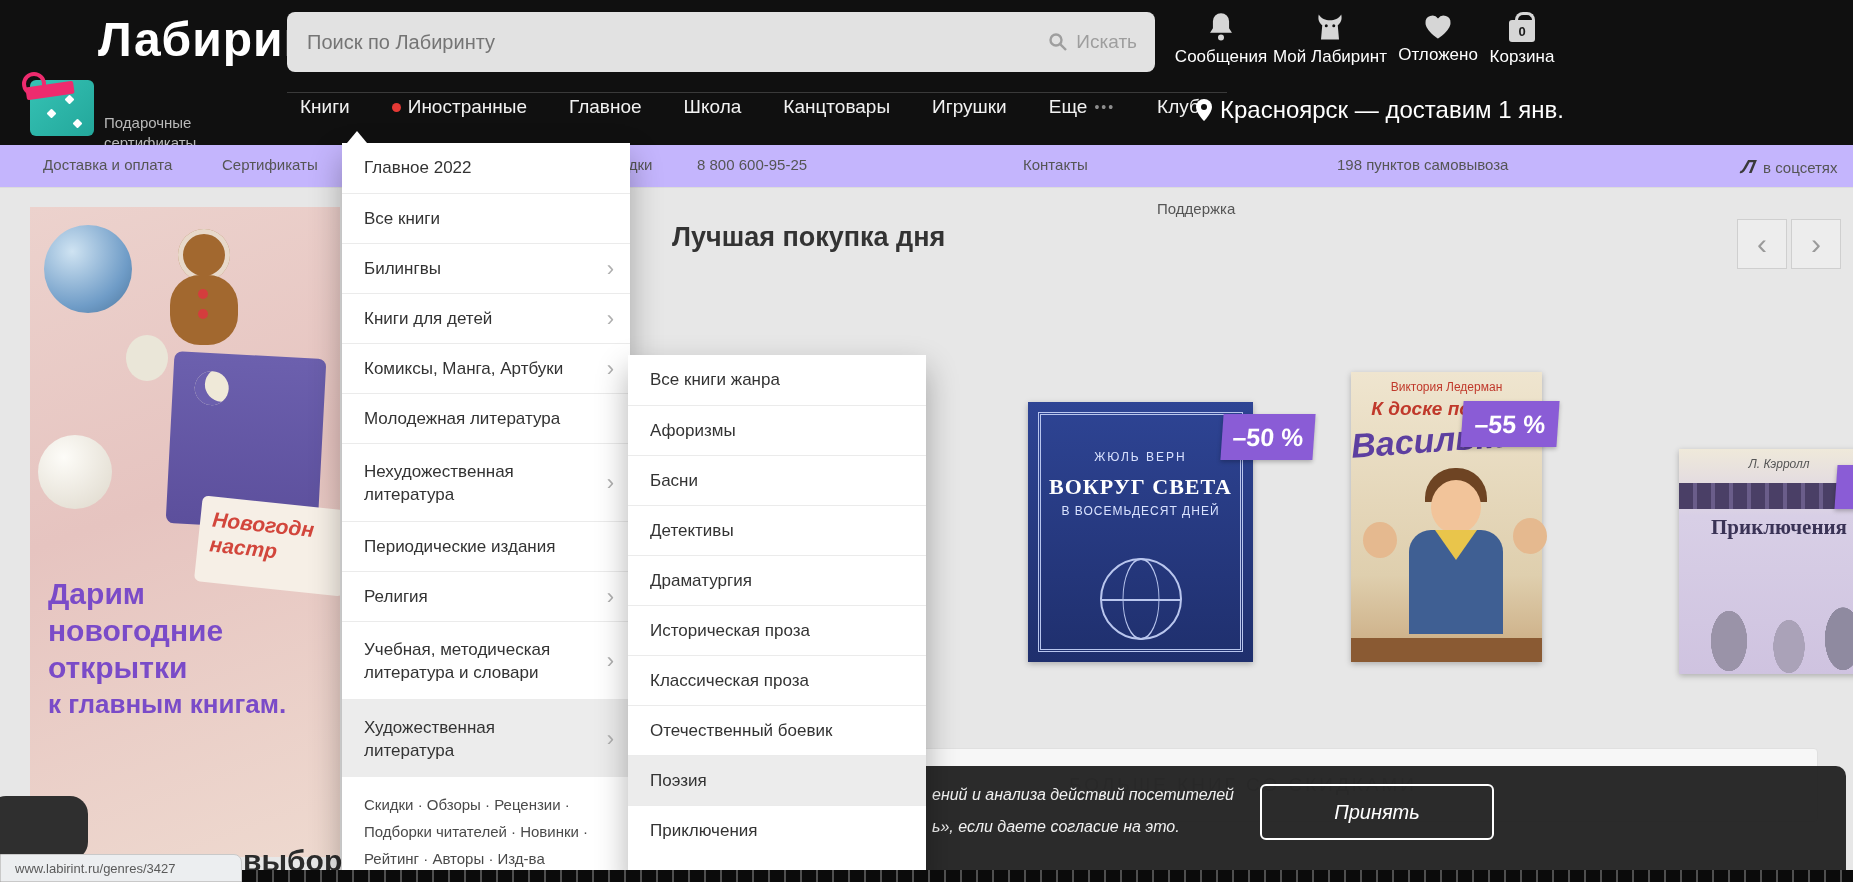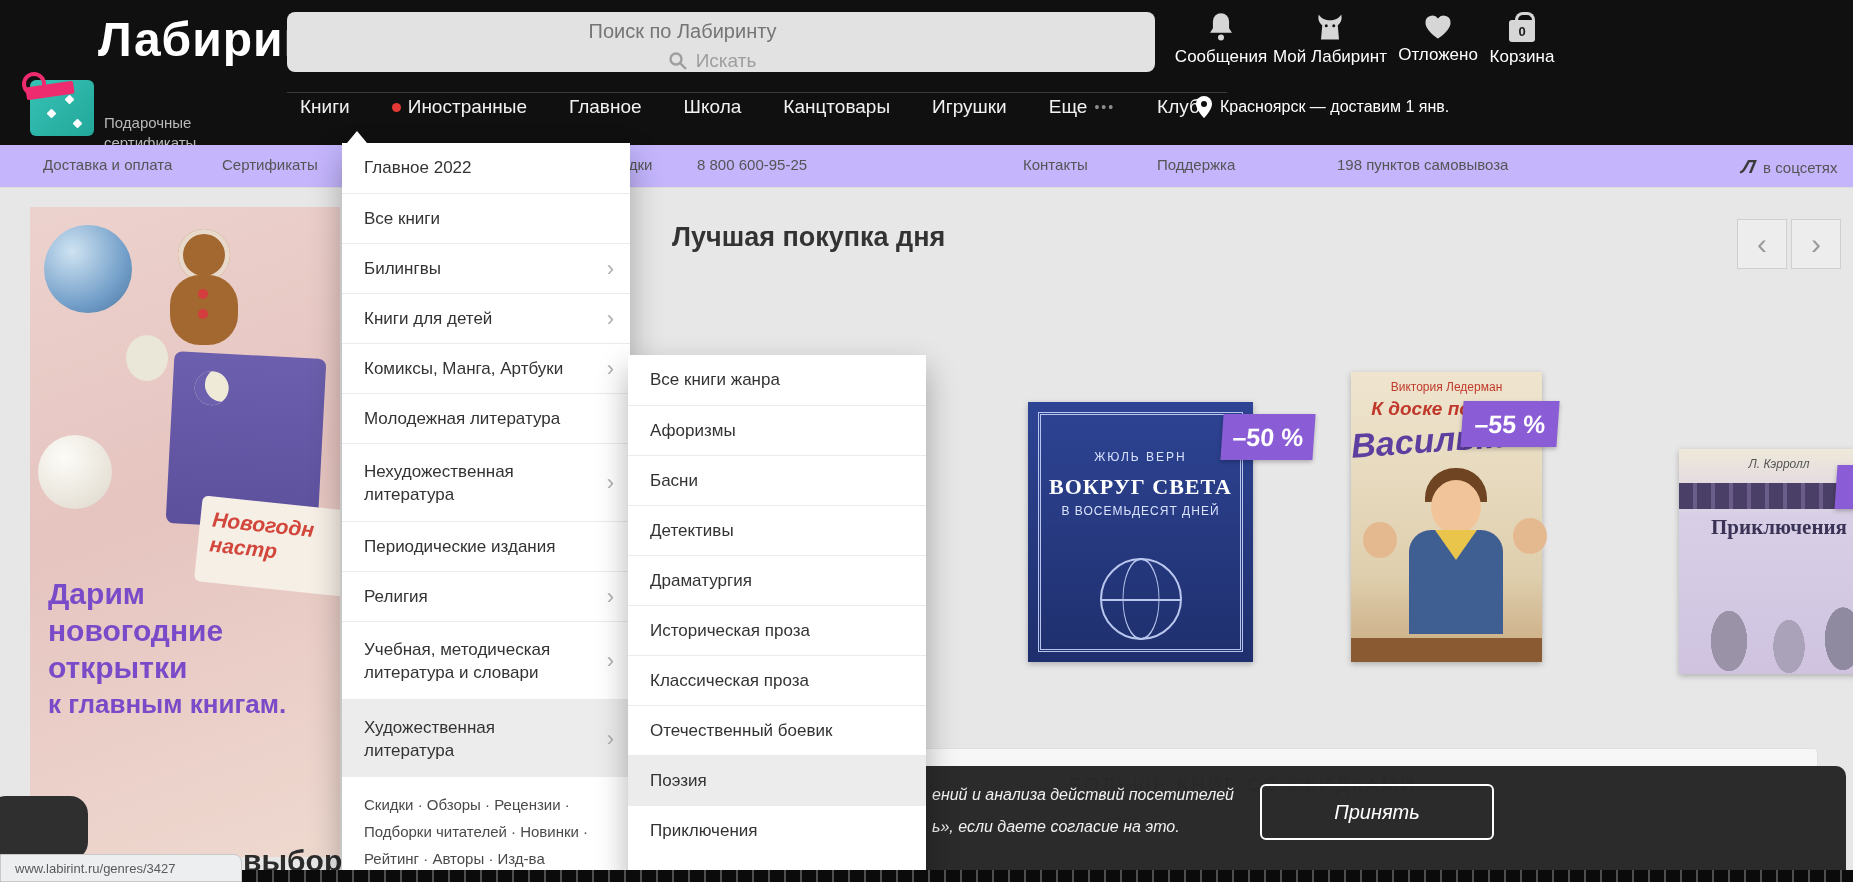--- a/index.html
+++ b/index.html
@@ -1,40 +1,40 @@
 <!DOCTYPE html>
 <html><head>
 <meta charset="utf-8">
 <style>
   html,body{margin:0;padding:0;background:#000;}
   .screen{position:relative;width:1853px;height:882px;overflow:hidden;
     font-family:"Liberation Sans","DejaVu Sans",sans-serif;background:#e7e7e7;}
   
   .header{position:absolute;left:0;top:0;width:1853px;height:145px;background:#101010;}
   .logo{position:absolute;left:98px;top:12px;color:#fff;font-size:48px;font-weight:700;letter-spacing:1px;cursor:pointer;}
-  .search{position:absolute;left:287px;top:12px;width:868px;height:60px;background:#e2e2e2;border-radius:8px;display:flex;align-items:center;flex-direction:column;}
+  .search{position:absolute;left:287px;top:12px;width:868px;height:60px;background:#e2e2e2;border-radius:8px;display:flex;align-items:center;}
   .search input{flex:1;border:none;background:transparent;outline:none;font-size:20px;color:#333;padding:0 20px;font-family:inherit;}
   .search-btn{display:flex;align-items:center;gap:8px;padding-right:18px;color:#9e9e9e;font-size:19px;cursor:pointer;}
   .hdr-divider{position:absolute;left:287px;top:92px;width:940px;height:1px;background:#3a3a3a;}
   .hicon{position:absolute;top:12px;width:120px;display:flex;flex-direction:column;align-items:center;gap:5px;cursor:pointer;}
   .hicon .lbl{color:#fff;font-size:17px;white-space:nowrap;}
   .bagwrap{position:relative;width:26px;height:30px;}
   .bagbody{position:absolute;left:0;top:8px;width:26px;height:22px;background:#d6d6d6;border-radius:3px;display:flex;align-items:center;justify-content:center;font-size:13px;font-weight:700;color:#1a1a1a;}
   .baghandle{position:absolute;left:6px;top:0;width:14px;height:12px;border:3px solid #d6d6d6;border-bottom:none;border-radius:8px 8px 0 0;}
   
   .gifticon{position:absolute;left:30px;top:80px;width:64px;height:56px;background:linear-gradient(135deg,#35c2b4,#23a79b);border-radius:6px;cursor:pointer;}
   .gifticon .lid{position:absolute;left:-4px;top:4px;width:48px;height:13px;background:#ee2b6e;transform:rotate(-8deg);border-radius:2px;}
   .gifticon .bow{position:absolute;left:-8px;top:-8px;width:16px;height:16px;border:4px solid #ee2b6e;border-radius:50% 50% 0 50%;}
   .gifticon .st{position:absolute;width:7px;height:7px;background:#fff;transform:rotate(45deg);border-radius:1px;}
   .giftlabel{position:absolute;left:104px;top:88px;color:#b9b9b9;font-size:15px;line-height:20px;cursor:pointer;margin-top:25px;}
   .nav-items{position:absolute;left:300px;top:96px;display:flex;align-items:center;gap:42px;}
   .nav-item{display:flex;align-items:center;gap:7px;color:#f2f2f2;font-size:19px;white-space:nowrap;cursor:pointer;}
   .red-dot{width:9px;height:9px;border-radius:50%;background:#e53935;display:inline-block;}
   .nav-dots{color:#8d8d8d;font-size:14px;letter-spacing:2px;}
-  .nav-city{position:absolute;left:1196px;top:96px;display:flex;align-items:center;gap:8px;color:#fff;font-size:16px;cursor:pointer;}
+  .nav-city{position:absolute;left:1196px;top:96px;display:flex;align-items:center;gap:8px;color:#fff;font-size:24px;cursor:pointer;}
   
   .subnav{position:absolute;left:0;top:145px;width:1853px;height:42px;background:#c4b5fd;border-bottom:1px solid #dcdcdc;}
   .subnav .sn-item{position:absolute;top:11px;color:#555;font-size:15px;white-space:nowrap;cursor:pointer;}
   .sn-social{position:absolute;top:11px;left:1742px;display:flex;align-items:center;gap:8px;color:#555;font-size:15px;cursor:pointer;}
   .sn-logo{font-weight:700;font-style:italic;font-size:19px;color:#3a3a3a;transform:skewX(-12deg);display:inline-block;}
   
   .banner{position:absolute;left:30px;top:207px;width:310px;height:650px;overflow:hidden;cursor:pointer;
     background:linear-gradient(160deg,#ecd2cd 0%,#e6c4c0 45%,#eed9cf 100%);}
   .ball-blue{position:absolute;left:14px;top:18px;width:88px;height:88px;border-radius:50%;background:radial-gradient(circle at 32% 30%,#cfe3f2,#6f9cc7 65%,#4a7399);}
   .ginger{position:absolute;left:122px;top:22px;width:104px;height:118px;}
@@ -210,21 +210,21 @@
     </div>
   </div>
 
   <div class="subnav">
     <div id="subnav-items">
         <div class="sn-item" style="left: 43px;">Доставка и оплата</div>
         <div class="sn-item" style="left: 222px;">Сертификаты</div>
         <div class="sn-item" style="left: 603px;">Скидки</div>
         <div class="sn-item" style="left: 697px;">8 800 600-95-25</div>
         <div class="sn-item" style="left: 1023px;">Контакты</div>
-        <div class="sn-item" style="left: 1157px;">Поддержка</div>
+        <div class="sn-item" style="left: 1157px; margin-top: 44px;">Поддержка</div>
         <div class="sn-item" style="left: 1337px;">198 пунктов самовывоза</div>
       </div>
     <div class="sn-social">
       <span class="sn-logo">Л</span>
       <span>в соцсетях</span>
     </div>
   </div>
 
   <div class="banner">
     <div class="ball-blue"></div>

